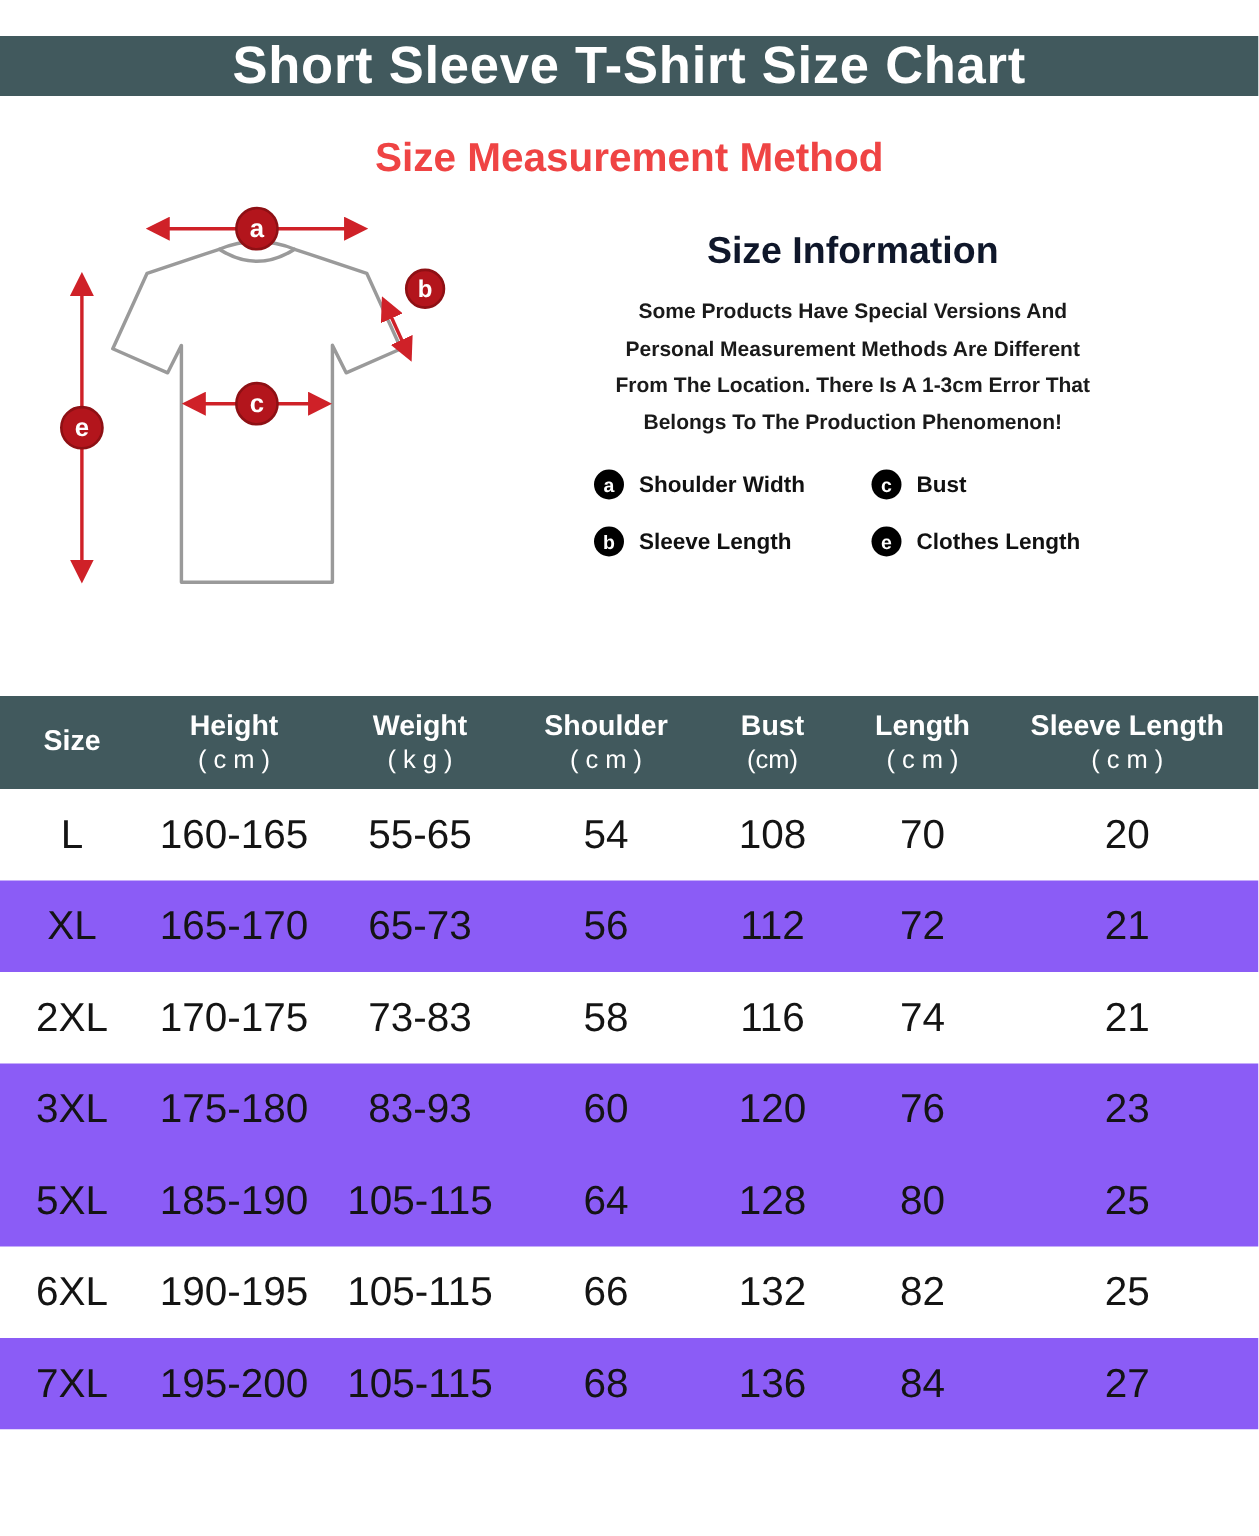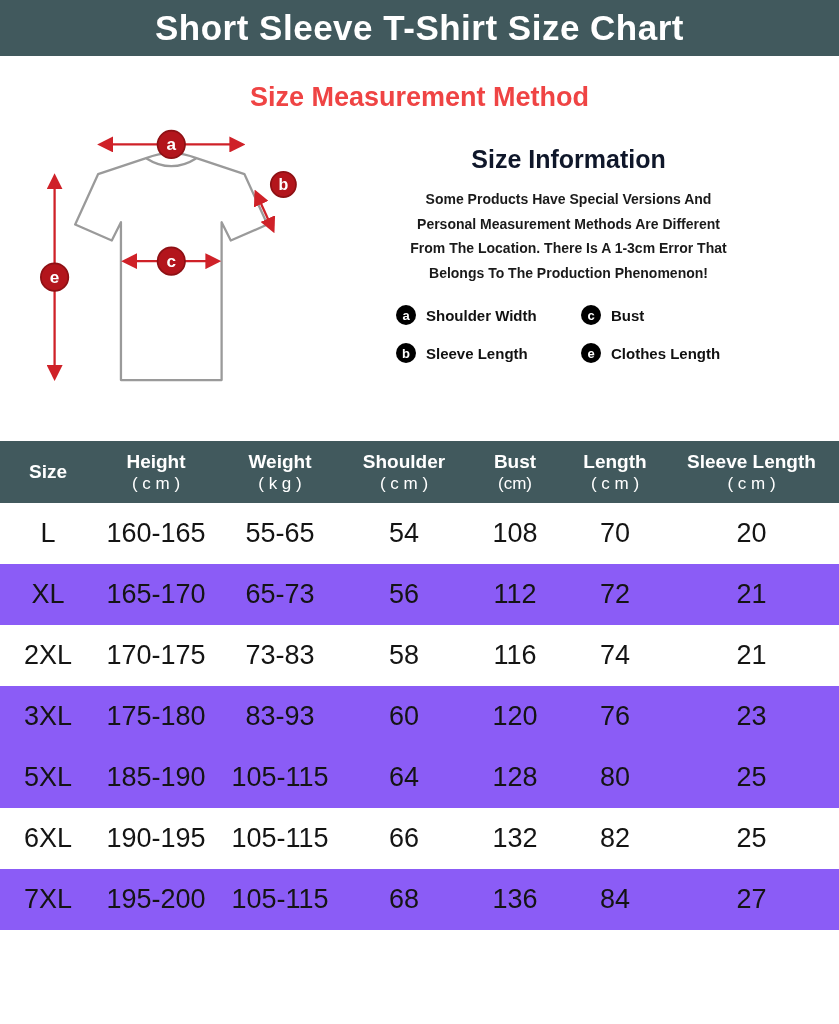--- a/index.html
+++ b/index.html
@@ -6,22 +6,22 @@
   html, body { margin: 0; padding: 0; }
   body {
     width: 839px;
     background: #ffffff;
     color: #141414;
     font-family: "Liberation Sans", sans-serif;
   }
 
   
   .banner {
-    margin-top: 0;
-    height: 56px;
+    margin-top: 24px;
+    height: 40px;
     background: #41595d;
     display: flex;
     align-items: center;
     justify-content: center;
   }
   .banner h1 {
     margin: 0;
     color: #ffffff;
     font-size: 35px;
     font-weight: bold;
@@ -94,21 +94,21 @@
     justify-content: center;
     font-size: 13px;
     font-weight: bold;
   }
 
   
   table.size-table {
     width: 839px;
     border-collapse: collapse;
     table-layout: fixed;
-    margin-top: 24px;
+    margin-top: 39px;
   }
   .size-table thead th {
     background: #41595d;
     color: #ffffff;
     font-size: 19px;
     font-weight: bold;
     height: 62px;
     vertical-align: middle;
     padding: 0;
     line-height: 1.25;

